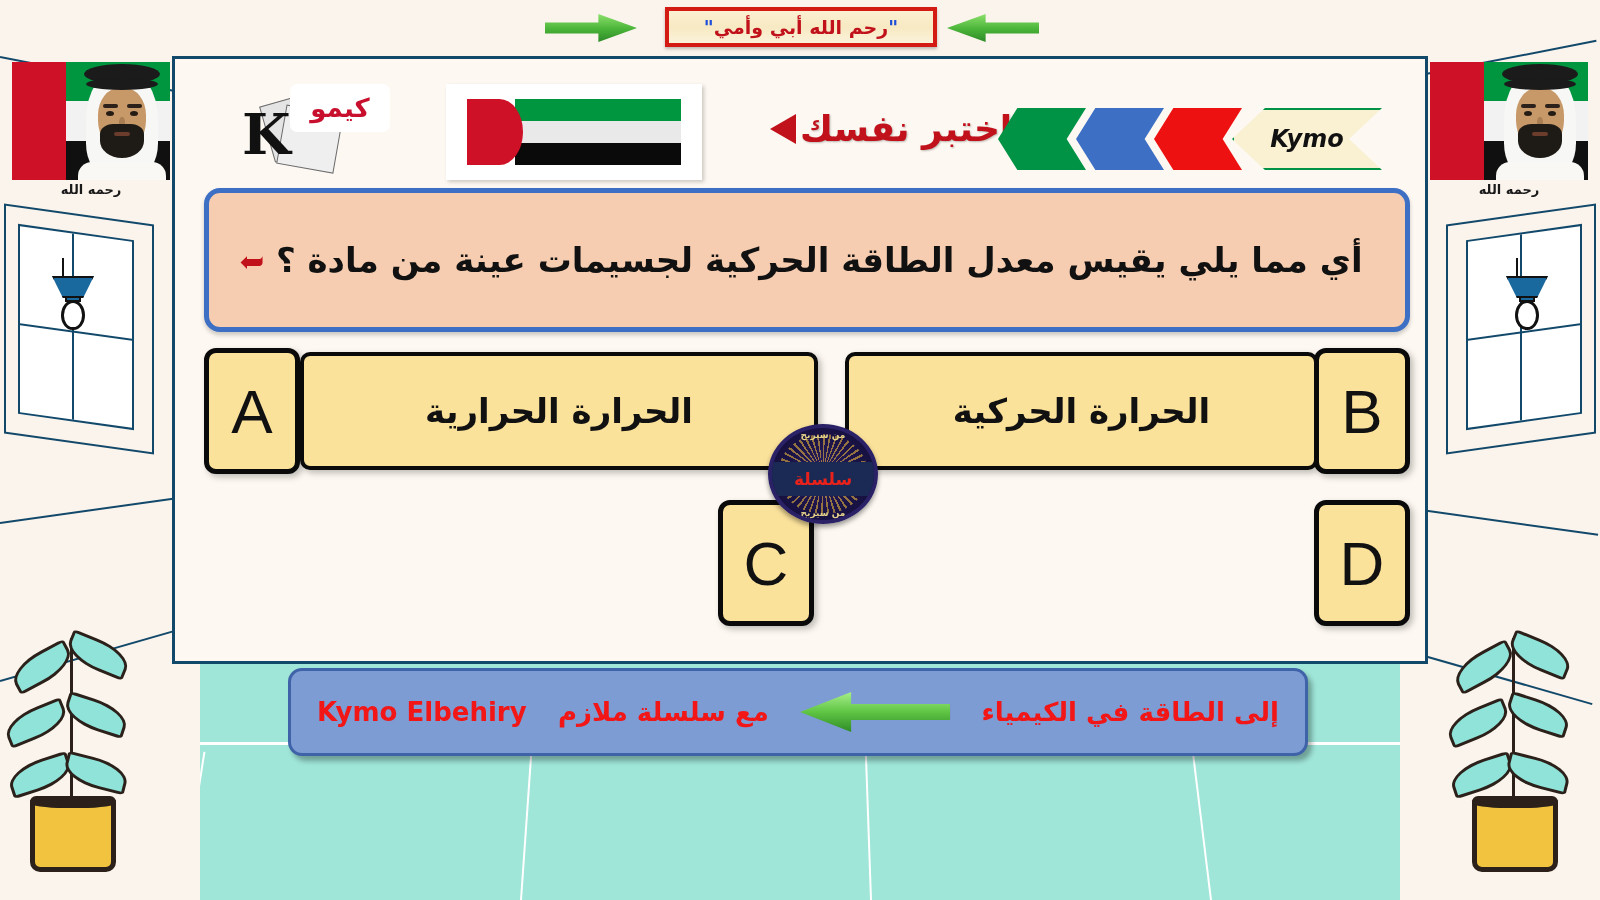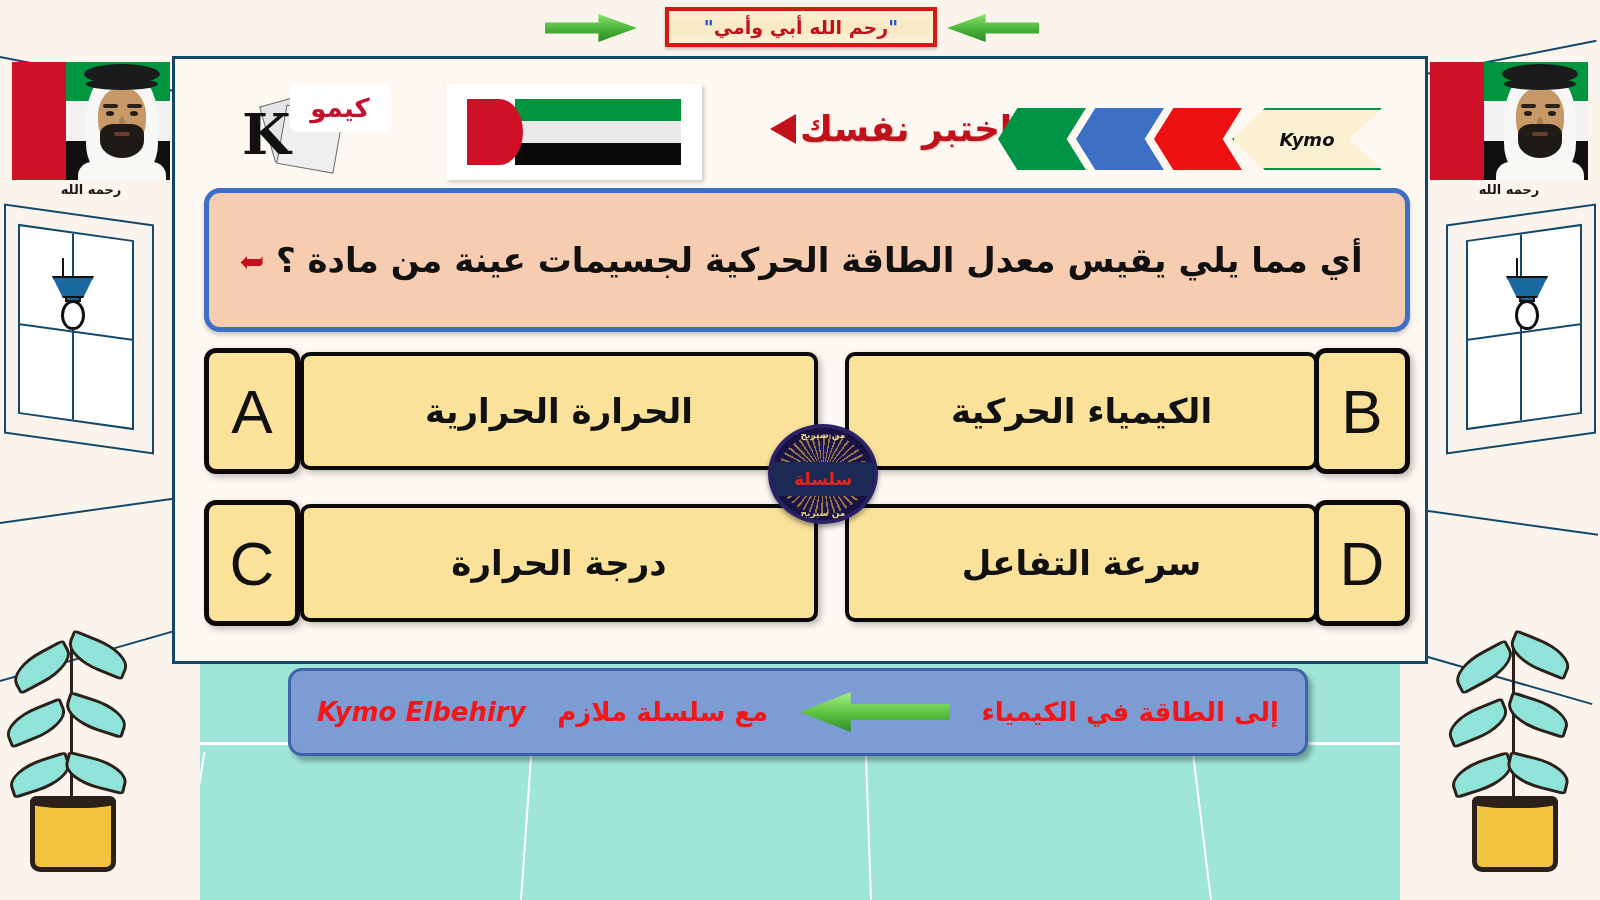--- a/index.html
+++ b/index.html
@@ -233,21 +233,21 @@
     height:62px; margin-left:-10px;
     clip-path:polygon(0 50%,22% 0,100% 0,78% 50%,100% 100%,22% 100%);
     filter:drop-shadow(2px 3px 2px rgba(0,0,0,.3));
   }
   .chev.g{ width:88px; background:#009346; }
   .chev.b{ width:88px; background:#3D6FC4; }
   .chev.r{ width:88px; background:#EE1111; }
   .chev.k{
     width:150px; background:#FAF0D2; border:2px solid #009346;
     display:flex; align-items:center; justify-content:center;
-    font-size:18px; font-weight:bold; font-style:italic; color:#111;
+    font-size:24px; font-weight:bold; font-style:italic; color:#111;
   }
 
   
   .question-box{
     position:absolute; left:204px; top:188px; width:1206px; height:144px;
     background:#F6CDB0; border:5px solid #3D6FC4; border-radius:16px;
     display:flex; align-items:center; justify-content:flex-end;
     padding:0 22px; direction:rtl;
     box-shadow:0 3px 4px rgba(0,0,0,.2);
   }
@@ -326,21 +326,21 @@
     position:absolute; left:288px; top:668px; width:1020px; height:88px;
     background:#7E9CD4; border:3px solid #3F63A8; border-radius:14px;
     display:flex; align-items:center; justify-content:space-between;
     padding:0 26px; direction:rtl;
     box-shadow:4px 5px 5px rgba(0,0,0,.3);
     z-index:7;
   }
   .bb-text{
     font-size:26px; font-weight:bold; color:#F21616; direction:rtl; white-space:nowrap;
   }
-  .bb-text.en{ font-style:italic; direction:ltr; }
+  .bb-text.en{ direction:ltr; }
   .bb-arrow{
     width:150px; height:40px;
     background:linear-gradient(180deg,#A6EE8A 0%,#5FC544 50%,#2F8C27 100%);
     clip-path:polygon(100% 30%,34% 30%,34% 0,0 50%,34% 100%,34% 70%,100% 70%);
     filter:drop-shadow(2px 3px 2px rgba(0,0,0,.3));
   }
 </style>
 </head>
 <body>
 
@@ -504,29 +504,27 @@
       <span class="q-marker">➥</span>
     </div>
   </div>
 
   <div class="opt" id="opt-a">
     <div class="letter">A</div>
     <div class="body">الحرارة الحرارية</div>
   </div>
   <div class="opt" id="opt-b">
     <div class="letter">B</div>
-    <div class="body">الكيمياء الحركية</div>
+    <div class="body">الحرارة الحركية</div>
   </div>
   <div class="opt" id="opt-c">
     <div class="letter">C</div>
-    <div class="body">درجة الحرارة</div>
   </div>
   <div class="opt" id="opt-d">
     <div class="letter">D</div>
-    <div class="body">سرعة التفاعل</div>
   </div>
 
   <div class="center-badge">
     <div class="rays"></div>
     <div class="arc-top">من سيربح</div>
     <div class="arc-bot">من سيربح</div>
     <div class="band">سلسلة</div>
   </div>
 
 

